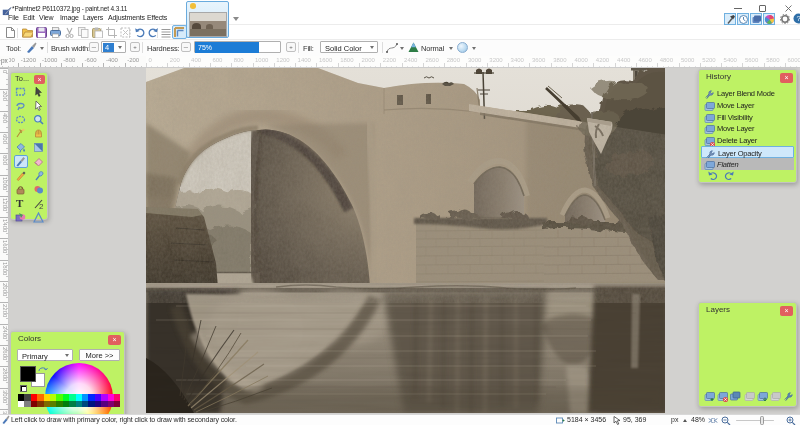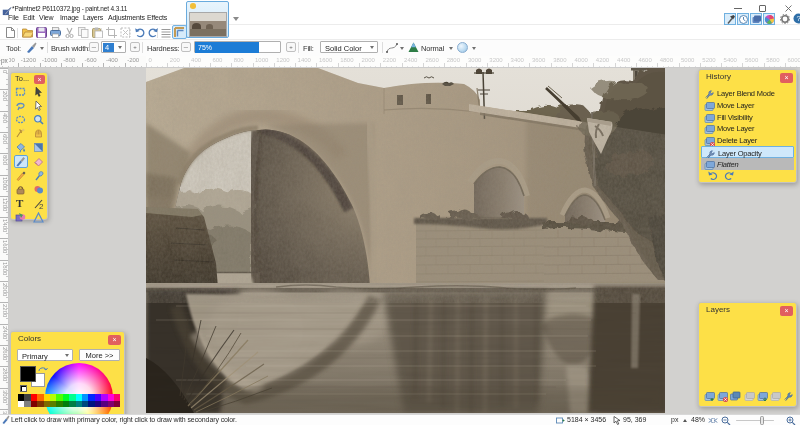--- a/index.html
+++ b/index.html
@@ -4,21 +4,21 @@
 html,body{width:800px;height:425px;overflow:hidden;}
 body{font-family:"Liberation Sans",sans-serif;position:relative;background:#fff;}
 .abs{position:absolute;}
 #menubar span{position:absolute;top:0;font-size:7px;letter-spacing:-0.15px;color:#1d1d1d;}
 .lbl{position:absolute;top:5px;font-size:7.5px;letter-spacing:-0.2px;color:#333;}
 .sep{position:absolute;top:3px;width:1px;height:11px;background:#ddd;}
 .stepbtn{position:absolute;top:3px;width:10px;height:10px;border:1px solid #c0c0c0;background:#f8f8f8;border-radius:2px;font-size:6px;color:#666;text-align:center;line-height:8px;}
 .combo{position:absolute;top:2px;height:12px;border:1px solid #b0b0b0;background:#fff;border-radius:1px;font-size:7.5px;color:#222;}
 .arr{position:absolute;right:3px;top:4px;width:0;height:0;border-left:2.5px solid transparent;border-right:2.5px solid transparent;border-top:3.5px solid #707070;}
 .rlab{position:absolute;font-size:6px;color:#999;white-space:nowrap;transform-origin:0 0;}
-.panel{position:absolute;background:#fde047;border:1px solid #c2c2c2;border-radius:3px;box-shadow:1px 2px 5px rgba(0,0,0,0.25);}
+.panel{position:absolute;background:#bef264;border:1px solid #c2c2c2;border-radius:3px;box-shadow:1px 2px 5px rgba(0,0,0,0.25);}
 .ptitle{position:absolute;left:7px;top:2px;font-size:8px;color:#333;}
 .pclose{position:absolute;right:3px;top:3px;width:13px;height:10px;background:#e15f5f;border-radius:2px;color:#fff;font-size:7px;line-height:10px;text-align:center;}
 .hitem{position:absolute;left:2px;width:93px;height:12px;font-size:7.5px;letter-spacing:-0.2px;color:#1d1d1d;}
 .hicon{position:absolute;left:3px;top:2px;}
 .htext{position:absolute;left:16px;top:2px;}
 </style></head>
 <body>
 
 <div class="abs" style="left:0;top:0;width:800px;height:25px;background:#fff;"></div>
 <div class="abs" style="left:2px;top:3px;"><svg width="10" height="10" viewBox="0 0 13 12">

